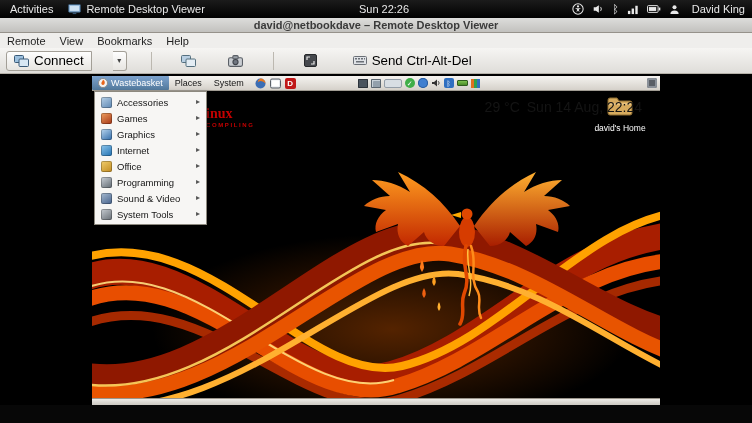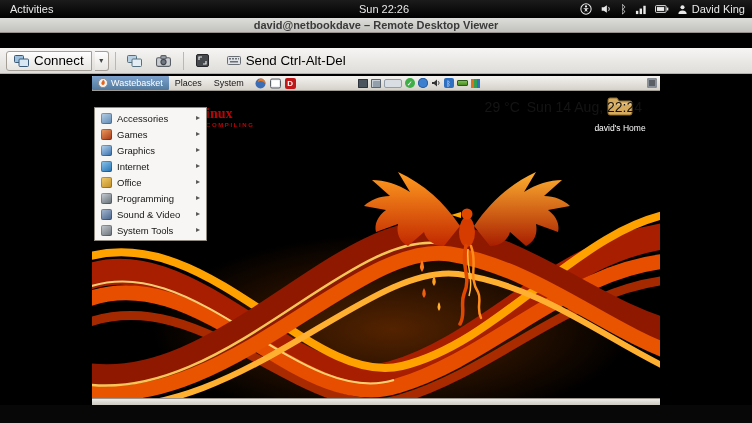--- a/index.html
+++ b/index.html
@@ -10,33 +10,33 @@
   
   #shell-top-bar{position:absolute;left:0;top:0;width:752px;height:18px;
     background:linear-gradient(#1b1b1b,#000);color:#e8e8e8;font-size:11px;
     display:flex;align-items:center;z-index:50;}
   .tbl{display:flex;align-items:center;gap:12px;padding-left:7px;}
   .activities{padding:0 3px;}
   .app-menu{display:flex;align-items:center;gap:5px;}
   .tbc{position:absolute;left:16px;right:0;text-align:center;pointer-events:none;}
   .tbr{margin-left:auto;display:flex;align-items:center;gap:8px;padding-right:7px;}
   .sicon{display:inline-flex;align-items:center;justify-content:center;height:13px;}
-  .user{display:flex;align-items:center;gap:4px;}
+  .user{display:flex;align-items:center;gap:12px;}
 
   
   #titlebar{position:absolute;top:18px;left:0;width:752px;height:15px;
     background:linear-gradient(#dddddb,#c2c1be);border-bottom:1px solid #96928b;
     display:flex;align-items:center;justify-content:center;
     font-size:11px;font-weight:bold;color:#3a3a3a;}
   #menubar{position:absolute;top:33px;left:0;width:752px;height:15px;background:#efeeec;
     display:flex;align-items:center;font-size:11px;color:#1e1e1e;}
   #menubar .mitem{padding:0 7px;height:15px;display:flex;align-items:center;}
   #toolbar{position:absolute;top:48px;left:0;width:752px;height:26px;
     background:linear-gradient(#f6f5f3,#dfddd9);border-bottom:1px solid #b5b1a9;
-    display:flex;align-items:center;gap:3px;padding:0 6px;font-size:11px;color:#2b2b2b;}
+    display:flex;align-items:center;gap:21px;padding:0 6px;font-size:11px;color:#2b2b2b;}
   .tb-btn{display:flex;align-items:center;gap:5px;height:20px;padding:0 7px;
     background:linear-gradient(#fefefe,#e7e5e1);border:1px solid #a39f97;border-radius:3px;}
   .tb-mini{width:14px;height:20px;display:flex;align-items:center;justify-content:center;
     background:linear-gradient(#fefefe,#e7e5e1);border:1px solid #a39f97;border-left:none;
     border-radius:0 3px 3px 0;}
   .tb-btn.joined{border-radius:3px 0 0 3px;}
   .tb-icon-btn{display:flex;align-items:center;justify-content:center;width:26px;height:21px;
     border-radius:3px;}
   .tb-sep{width:1px;height:18px;background:#bcb8b0;margin:0 3px;}
   .caret{font-size:8px;color:#444;line-height:1;}
@@ -66,21 +66,21 @@
   .ti-applet{width:18px;height:9px;background:#d8dee4;border:1px solid #949ea9;border-radius:2px;}
   .ti-update{width:10px;height:10px;background:#3fae49;border-radius:50%;color:#fff;font-size:7px;line-height:1;}
   .ti-presence{width:10px;height:10px;background:#3f7fd0;border-radius:50%;box-shadow:inset 0 0 0 1px #2a5d9e;}
   .ti-bt{width:10px;height:10px;background:#2f6fc0;border-radius:2px;color:#fff;font-size:7px;line-height:1;}
   .ti-batt{width:11px;height:6px;background:linear-gradient(#7cc24e,#4a8a28);border:1px solid #2f5c1e;border-radius:1px;}
   .ti-sysmon{width:9px;height:9px;background:linear-gradient(90deg,#e07020 0 3px,#30a050 3px 6px,#3070c0 6px 9px);}
   .ti-session{width:10px;height:10px;background:#5a5f66;border-radius:2px;box-shadow:inset 0 0 0 2px #8a9098;}
 
   
   #apps-menu{position:absolute;left:2px;top:17px;width:113px;z-index:6;
-    background:#f7f6f4;border:1px solid #8d897f;box-shadow:2px 2px 4px rgba(0,0,0,.5);padding:2px;margin-top:16px;}
+    background:#f7f6f4;border:1px solid #8d897f;box-shadow:2px 2px 4px rgba(0,0,0,.5);padding:2px;}
   .menu-item{display:flex;align-items:center;gap:5px;height:16px;padding:0 4px;
     font-size:9.5px;color:#141414;}
   .menu-item .arrow{margin-left:auto;font-size:8px;color:#555;line-height:1;}
   .mi-icon{width:11px;height:11px;border-radius:2px;flex:0 0 11px;box-shadow:inset 0 0 0 1px rgba(0,0,0,.25);}
   .mi1{background:linear-gradient(145deg,#b9d2e8,#5c86b2);}
   .mi2{background:linear-gradient(145deg,#f0a060,#a33414);}
   .mi3{background:linear-gradient(145deg,#bcd8f0,#2f6aa8);}
   .mi4{background:linear-gradient(145deg,#8fc8ee,#1f6fb0);}
   .mi5{background:linear-gradient(145deg,#f2cf6e,#c08a20);}
   .mi6{background:linear-gradient(145deg,#ccd2d9,#5f6870);}
@@ -100,20 +100,30 @@
   #shell-bottom-bar{position:absolute;left:0;top:405px;width:752px;height:18px;background:#070707;}
 </style>
 </head>
 <body>
 
 <div id="screen">
 
   <header id="shell-top-bar">
     <div class="tbl">
       <span class="activities">Activities</span>
+      <span class="app-menu">
+        <span class="sicon">
+          <svg width="13" height="11" viewBox="0 0 14 12">
+              <rect x="0.5" y="0.5" width="13" height="8.5" rx="1" fill="#8fb5d8" stroke="#36536e"></rect>
+              <rect x="2" y="2" width="10" height="5.5" fill="#cfe2f2"></rect>
+              <rect x="5" y="9.5" width="4" height="1.5" fill="#36536e"></rect>
+            </svg>
+        </span>
+        <span>Remote Desktop Viewer</span>
+      </span>
     </div>
     <div class="tbc">Sun 22:26</div>
     <div class="tbr">
       <span class="sicon">
         <svg width="12" height="12" viewBox="0 0 14 14">
             <circle cx="7" cy="7" r="6" fill="none" stroke="#e8e8e8" stroke-width="1.2"></circle>
             <circle cx="7" cy="4" r="1.3" fill="#e8e8e8"></circle>
             <path d="M3.5,6 L10.5,6 L8,7.5 L8.8,11 L7,8.8 L5.2,11 L6,7.5 Z" fill="#e8e8e8"></path>
           </svg>
       </span>
@@ -147,20 +157,26 @@
         </span>
         <span>David King</span>
       </span>
     </div>
   </header>
 
   <div id="titlebar">
     <span>david@netbookdave – Remote Desktop Viewer</span>
   </div>
 
+  <nav id="menubar">
+    <span class="mitem">Remote</span>
+    <span class="mitem">View</span>
+    <span class="mitem">Bookmarks</span>
+    <span class="mitem">Help</span>
+  </nav>
 
   <div id="toolbar">
     <button class="tb-btn joined">
       <span class="sicon">
         <svg width="15" height="12" viewBox="0 0 15 12">
             <rect x="0.5" y="0.5" width="9" height="7" rx="1" fill="#9cc0de" stroke="#3a5a78"></rect>
             <rect x="5" y="4" width="9.5" height="7.5" rx="1" fill="#d7e7f4" stroke="#3a5a78"></rect>
           </svg>
       </span>
       <span>Connect</span>

